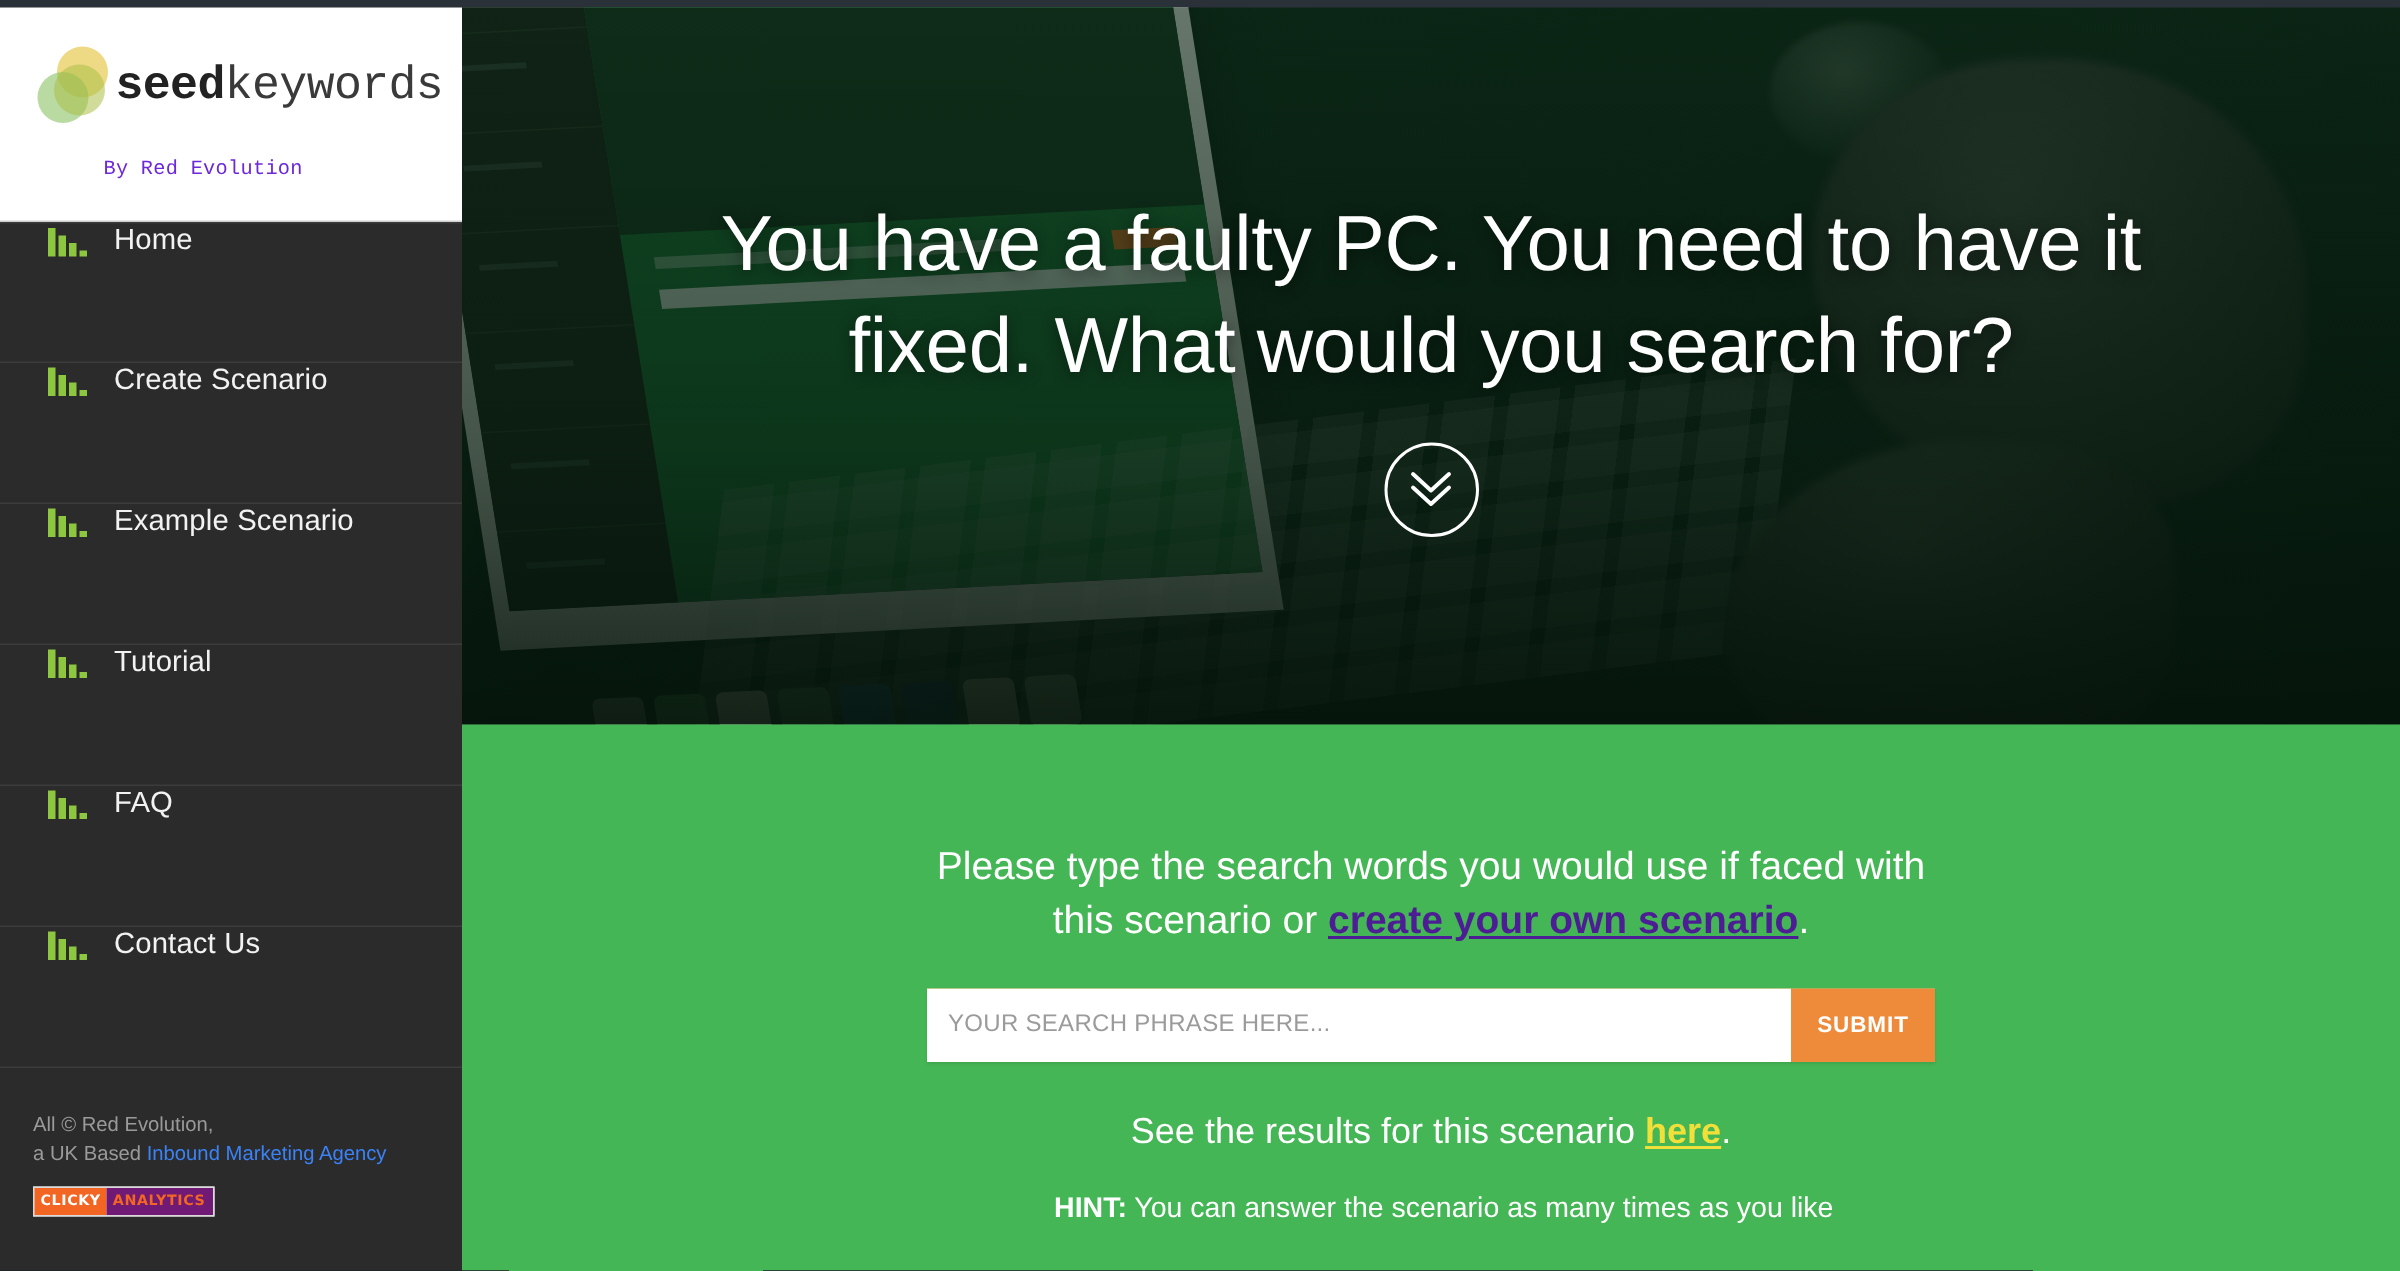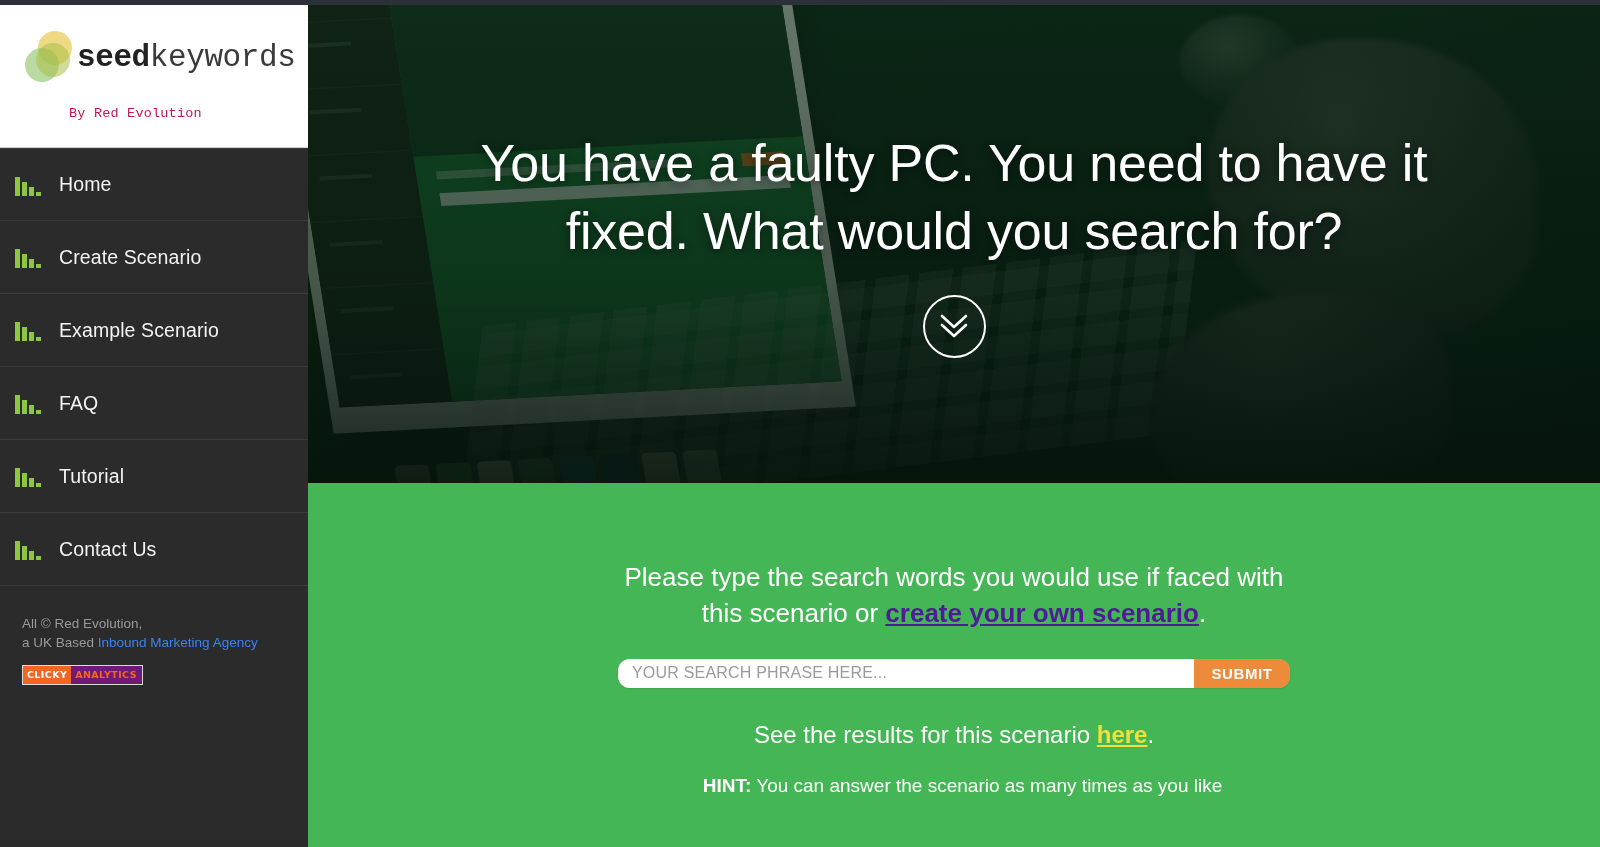--- a/index.html
+++ b/index.html
@@ -38,29 +38,29 @@
   .logo-mark i {
     position: absolute; display: block; border-radius: 50%;
   }
   .c-yellow { width: 34px; height: 34px; top: 0px;  left: 16px; background: rgba(232,203,84,0.72); }
   .c-green  { width: 34px; height: 34px; top: 17px; left: 3px;  background: rgba(139,193,98,0.60); }
   .c-olive  { width: 34px; height: 34px; top: 12px; left: 14px; background: rgba(171,192,73,0.55); }
   .logo-word { font-size: 31px; letter-spacing: -0.4px; line-height: 1; white-space: nowrap; }
   .logo-word .b { font-weight: bold; color: #222222; }
   .logo-word .n { font-weight: 400; color: #3a3a3a; }
   .logo-sub {
-    font-size: 13.5px; color: #be185d; margin-top: 23px; margin-left: 47px;
+    font-size: 13.5px; color: #6d28d9; margin-top: 23px; margin-left: 47px;
     letter-spacing: 0.2px;
   }
 
   .nav { list-style: none; }
   .nav-item {
-    height: 73px; display: flex; align-items: center;
+    height: 94px; display: flex; align-items: flex-start;
     border-bottom: 1px solid #3c3c3c;
-    padding-left: 15px; cursor: pointer;
+    padding-left: 32px; cursor: pointer;
   }
   .nav-item:first-child { border-top: 1px solid #3c3c3c; }
   .bar-icon { width: 26px; height: 22px; flex: none; display: flex; align-items: flex-end; gap: 2.5px; margin-right: 18px; }
   .bar-icon s { display: block; width: 4.5px; background: #8dc63f; border-radius: 0; }
   .bar-icon s:nth-child(1) { height: 19px; }
   .bar-icon s:nth-child(2) { height: 14px; }
   .bar-icon s:nth-child(3) { height: 9px; }
   .bar-icon s:nth-child(4) { height: 4px; }
   .nav-label { color: #f2f2f2; font-size: 19.5px; letter-spacing: 0.1px; }
 
@@ -164,22 +164,22 @@
     background: #45b655;
     display: flex; flex-direction: column; align-items: center;
     padding-top: 76px;
   }
   .lead {
     color: #ffffff; font-size: 26px; line-height: 1.40; text-align: center; font-weight: 400;
     max-width: 700px;
   }
   .lead .hot { color: #4c1d95; font-weight: bold; }
   .form-row {
-    margin-top: 27px; display: flex; width: 672px; height: 29px;
-    background: #fdba74; border-radius: 12px; overflow: hidden;
+    margin-top: 27px; display: flex; width: 672px; height: 49px;
+    background: #fdba74; border-radius: 0; overflow: hidden;
     box-shadow: 0 1px 2px rgba(0,0,0,0.10);
   }
   .form-row input {
     flex: 1; border: none; outline: none; padding: 0 14px;
     font-family: "Liberation Sans", sans-serif; font-size: 16px; color: #555;
     background: #ffffff;
   }
   .form-row input::placeholder { color: #9b9b9b; letter-spacing: 0.2px; }
   .submit-btn {
     width: 96px; border: none; cursor: pointer;
@@ -247,30 +247,30 @@
           </span>
         <span class="nav-label">Example Scenario</span>
       </li>
       <li class="nav-item">
         <span class="bar-icon">
             <s></s>
             <s></s>
             <s></s>
             <s></s>
           </span>
+        <span class="nav-label">Tutorial</span>
+      </li>
+      <li class="nav-item">
+        <span class="bar-icon">
+            <s></s>
+            <s></s>
+            <s></s>
+            <s></s>
+          </span>
         <span class="nav-label">FAQ</span>
-      </li>
-      <li class="nav-item">
-        <span class="bar-icon">
-            <s></s>
-            <s></s>
-            <s></s>
-            <s></s>
-          </span>
-        <span class="nav-label">Tutorial</span>
       </li>
       <li class="nav-item">
         <span class="bar-icon">
             <s></s>
             <s></s>
             <s></s>
             <s></s>
           </span>
         <span class="nav-label">Contact Us</span>
       </li>

